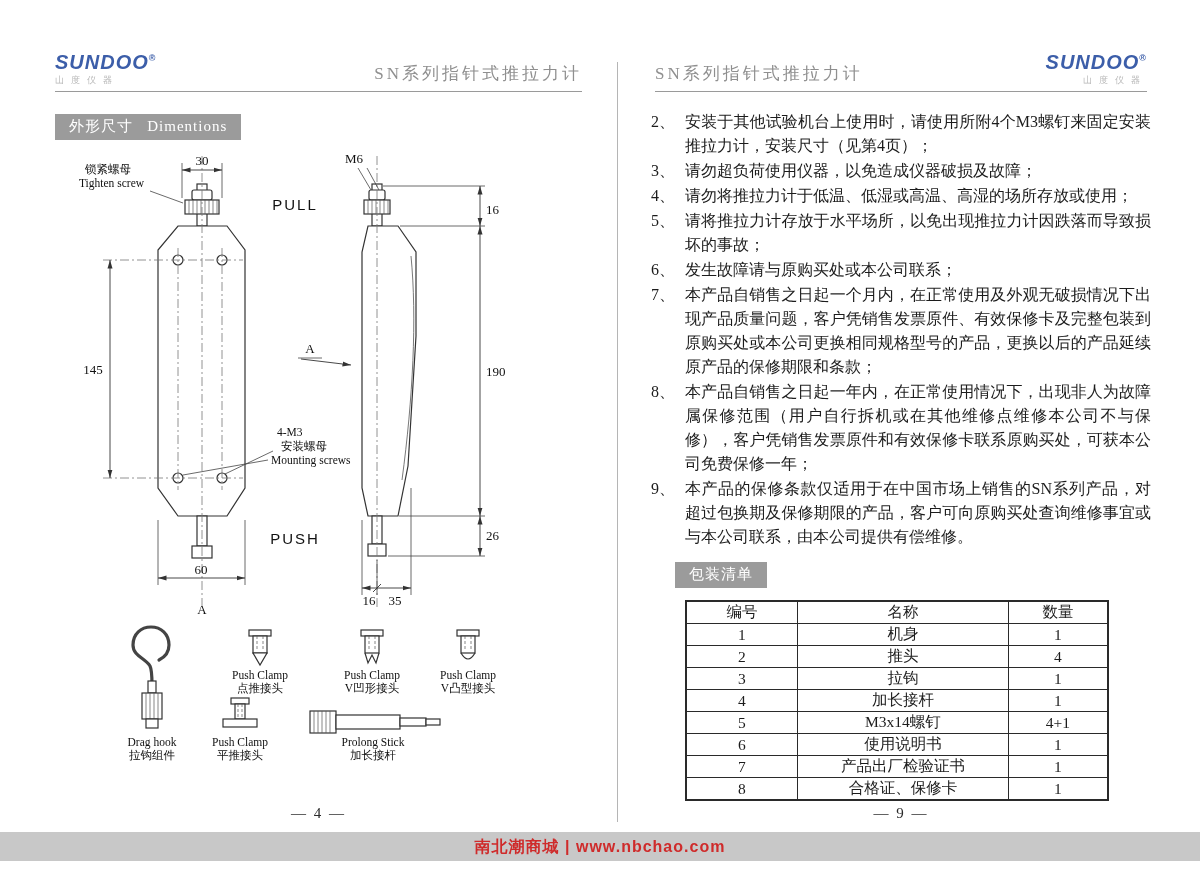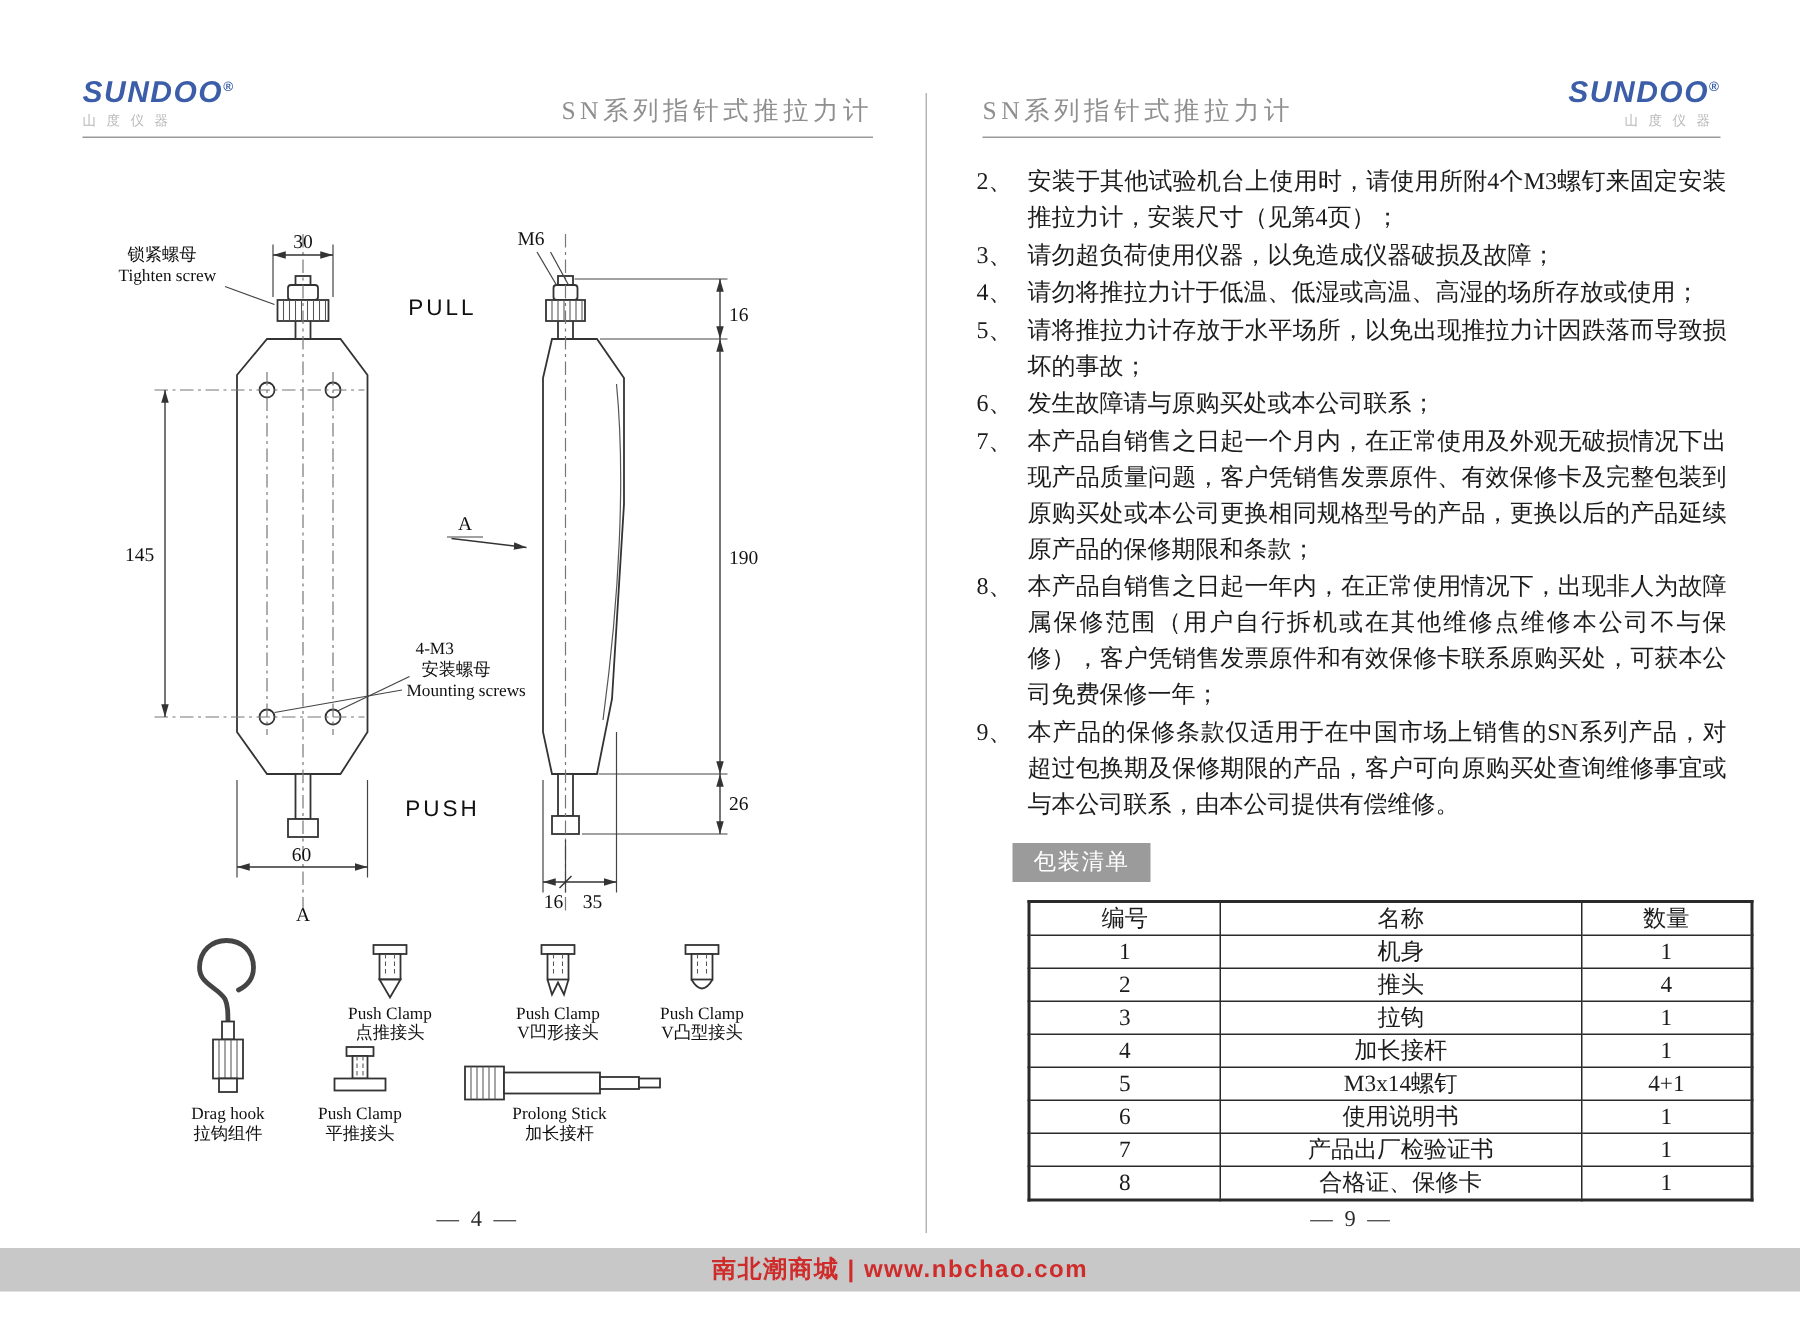--- a/index.html
+++ b/index.html
@@ -26,21 +26,21 @@
   .sec-left  { left:55px;  top:114px; }
   .sec-right { left:675px; top:562px; }
 
   
   .rp-list { position:absolute; left:651px; top:110px; width:500px; font-size:16px; line-height:24px; }
   .li { display:flex; margin-bottom:1px; }
   .li .num { flex:none; width:34px; }
   .li .txt { flex:1; text-align:justify; }
 
   
-  .pack-table { position:absolute; left:685px; top:600px; width:484px;
+  .pack-table { position:absolute; left:685px; top:600px; width:424px;
                 border-collapse:collapse; border:2px solid #2a2a2a; font-size:15.5px; }
   .pack-table th, .pack-table td { border:1px solid #2a2a2a; text-align:center;
                 height:21px; padding:0 4px; font-weight:normal; }
   .col-no { width:112px; } .col-name { width:212px; } .col-qty { width:100px; }
 
   
   .pagenum { position:absolute; top:805px; text-align:center; font-size:15px; letter-spacing:2px; color:#2a2a2a; }
   .pn-left  { left:55px;  width:527px; }
   .pn-right { left:655px; width:492px; }
 
@@ -83,20 +83,21 @@
   </div>
 
   <div class="hdr hdr-right">
     <div class="hdr-title">SN系列指针式推拉力计</div>
     <div style="text-align:right;">
       <div class="logo-text"><span>SUNDOO</span><sup>®</sup></div>
       <div class="logo-sub">山度仪器</div>
     </div>
   </div>
 
+  <div class="sec-box sec-left">外形尺寸   Dimentions</div>
   <div class="sec-box sec-right">包装清单</div>
 
   <svg class="drawing" viewBox="0 0 560 625">
     <defs>
       <marker id="arr" markerWidth="9" markerHeight="6" refX="8.5" refY="3" orient="auto-start-reverse" markerUnits="userSpaceOnUse">
         <path d="M0,0.5 L8.5,3 L0,5.5 Z" fill="#333"></path>
       </marker>
     </defs>
 
     <g>

